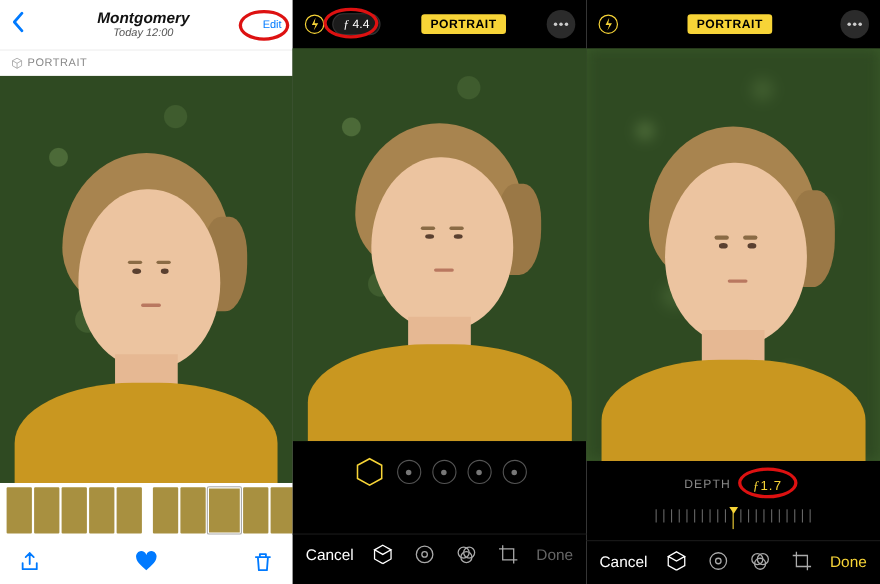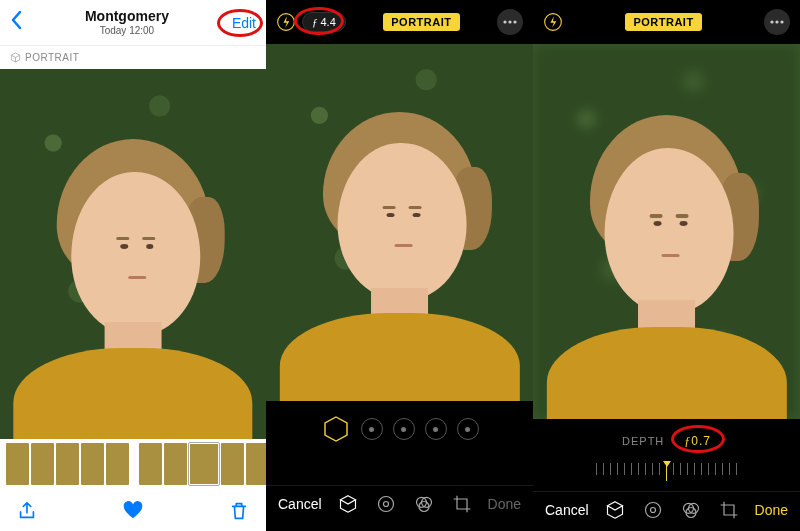--- a/index.html
+++ b/index.html
@@ -5,24 +5,24 @@
   * { box-sizing: border-box; margin: 0; padding: 0; font-family: -apple-system, "Helvetica Neue", Arial, sans-serif; }
   body { width: 800px; height: 531px; background: #fff; display: flex; overflow: hidden; }
   .pane { position: relative; height: 531px; flex: 0 0 auto; }
   .p1 { width: 266px; background: #fff; }
   .p2 { width: 267px; background: #000; }
   .p3 { width: 267px; background: #000; }
 
   
   .hdr1 { height: 46px; display: flex; align-items: center; justify-content: space-between; padding: 0 10px; border-bottom: 1px solid #eee; }
   .back { color: #007aff; font-size: 22px; font-weight: 400; }
-  .title1 { text-align: center; line-height: 1.1; }
+  .title1 { text-align: center; line-height: 1.1; font-style: italic; }
   .title1 .nm { font-size: 14px; font-weight: 600; color: #111; }
   .title1 .ts { font-size: 10px; color: #555; }
-  .edit { color: #007aff; font-size: 14px; font-weight: 400; position: relative; }
+  .edit { color: #007aff; font-size: 10px; font-weight: 400; position: relative; }
   .annot { position: absolute; border: 3px solid #d11; border-radius: 50%; pointer-events: none; }
   .ann-edit { width: 46px; height: 28px; top: 9px; right: 3px; }
   .portrait-tag { display: inline-flex; align-items: center; gap: 4px; font-size: 10px; color: #888; padding: 6px 10px; letter-spacing: 0.5px; }
   .cube-ic { width: 11px; height: 11px; }
   .photo1 { width: 266px; height: 370px; background: #3a5a2a; position: relative; overflow: hidden; }
   .thumbs { height: 50px; display: flex; align-items: center; padding: 4px 6px; gap: 2px; overflow: hidden; }
   .thumb { width: 23px; height: 42px; background: #a89040; border-radius: 1px; flex: 0 0 auto; }
   .thumb.sel { width: 30px; border: 1.5px solid #fff; outline: 1px solid #aaa; }
   .gap { width: 6px; flex: 0 0 auto; }
   .tools1 { height: 44px; display: flex; align-items: center; justify-content: space-between; padding: 0 16px; }
@@ -260,21 +260,21 @@
           <div class="eye l"></div>
           <div class="eye r"></div>
           <div class="mouth"></div>
         </div>
         <div class="neck"></div>
         <div class="sweater"></div>
       </div>
   </div>
   <div class="depth-row">
     <span class="depth-label">DEPTH</span>
-    <span class="depth-val"><span class="fsym">ƒ</span><span>0.7</span></span>
+    <span class="depth-val"><span class="fsym">ƒ</span><span>1.7</span></span>
     <span class="annot ann-depth"></span>
   </div>
   <div class="ruler">
     <span class="ruler-ind"></span>
     <span class="tick"></span>
       <span class="tick"></span>
       <span class="tick"></span>
       <span class="tick"></span>
       <span class="tick"></span>
       <span class="tick"></span>

